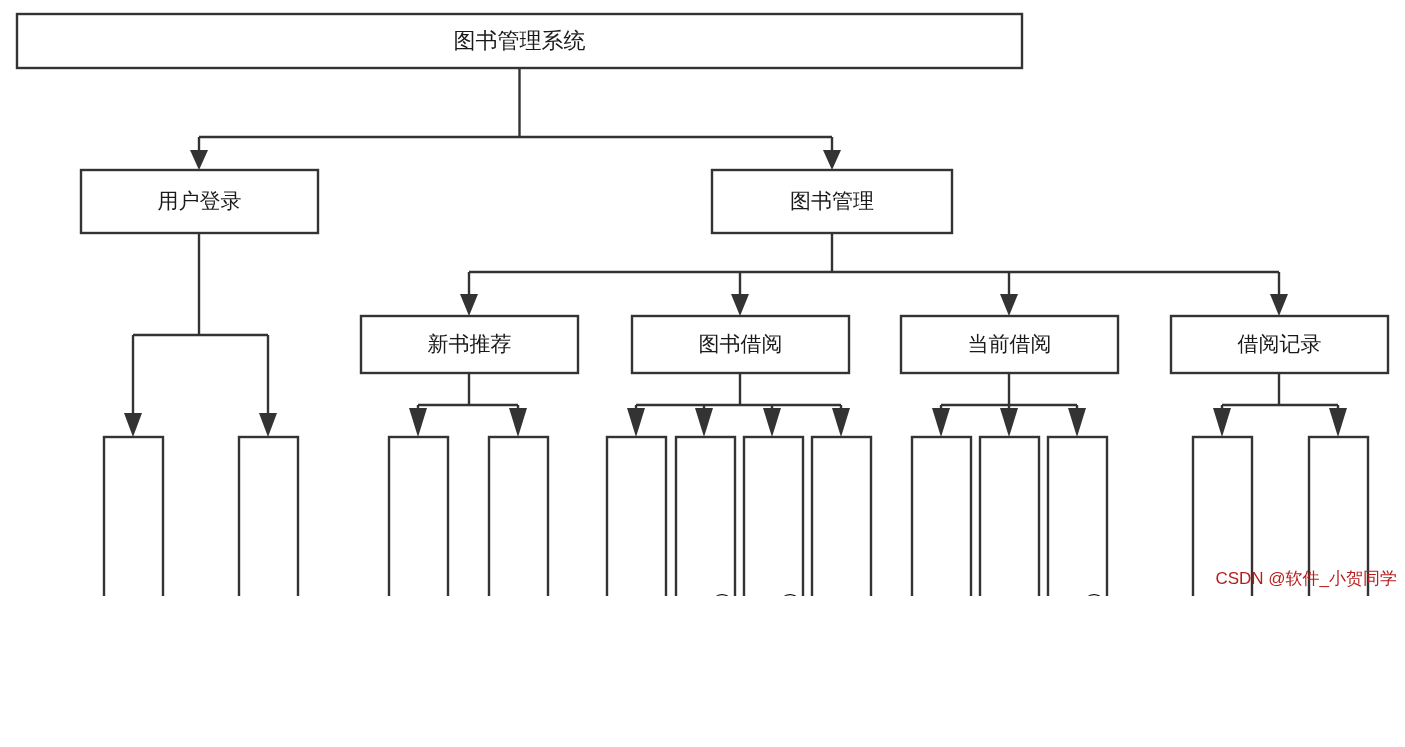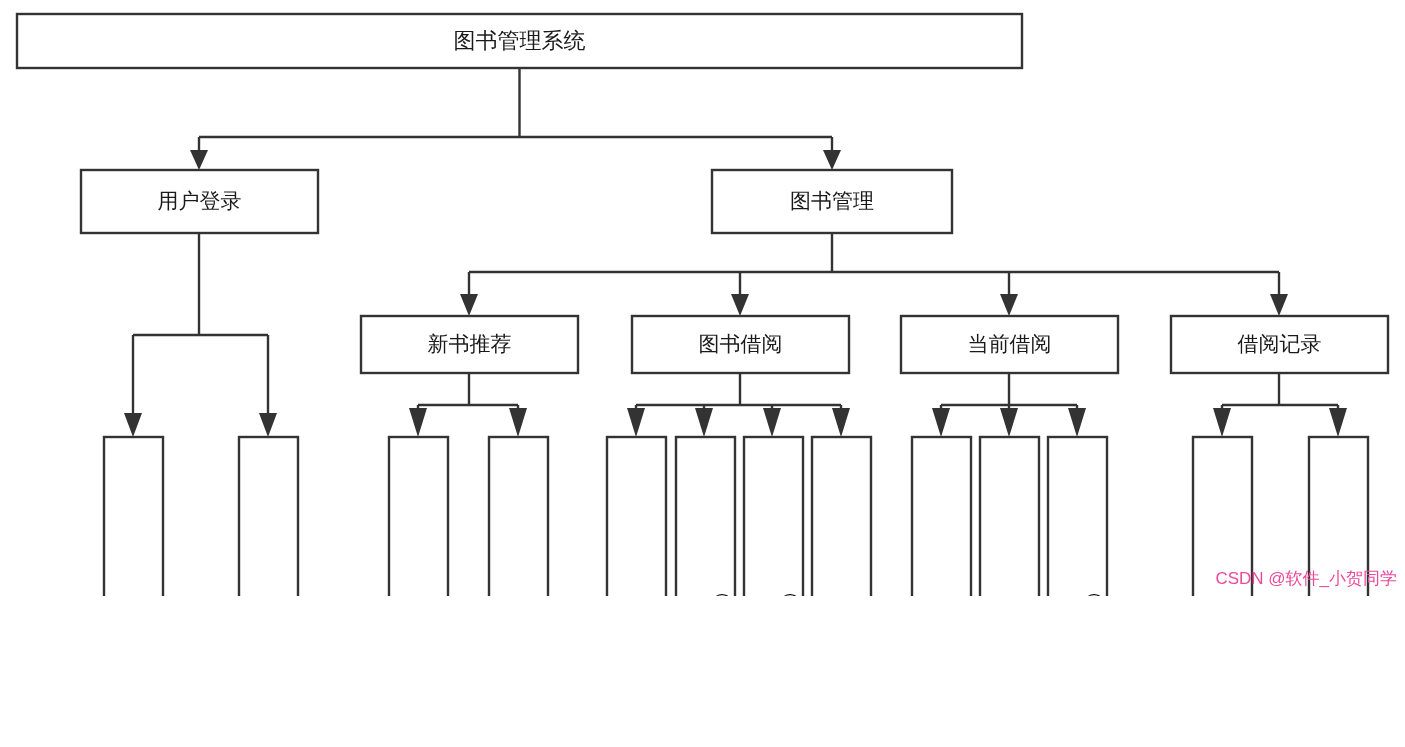--- a/index.html
+++ b/index.html
@@ -65,21 +65,21 @@
     justify-content: center;
     pointer-events: none;
     user-select: none;
   }
   .watermark {
     position: absolute;
     right: 8px;
     bottom: 6px;
     font-family: "Liberation Sans", "DejaVu Sans", sans-serif;
     font-size: 17px;
-    color: #ec4899;
+    color: #b91c1c;
     white-space: nowrap;
     user-select: none;
   }
 </style>
 </head>
 <body>
 
 <div id="diagram-root">
 
   <svg id="tree-svg" viewBox="0 0 1405 747">

